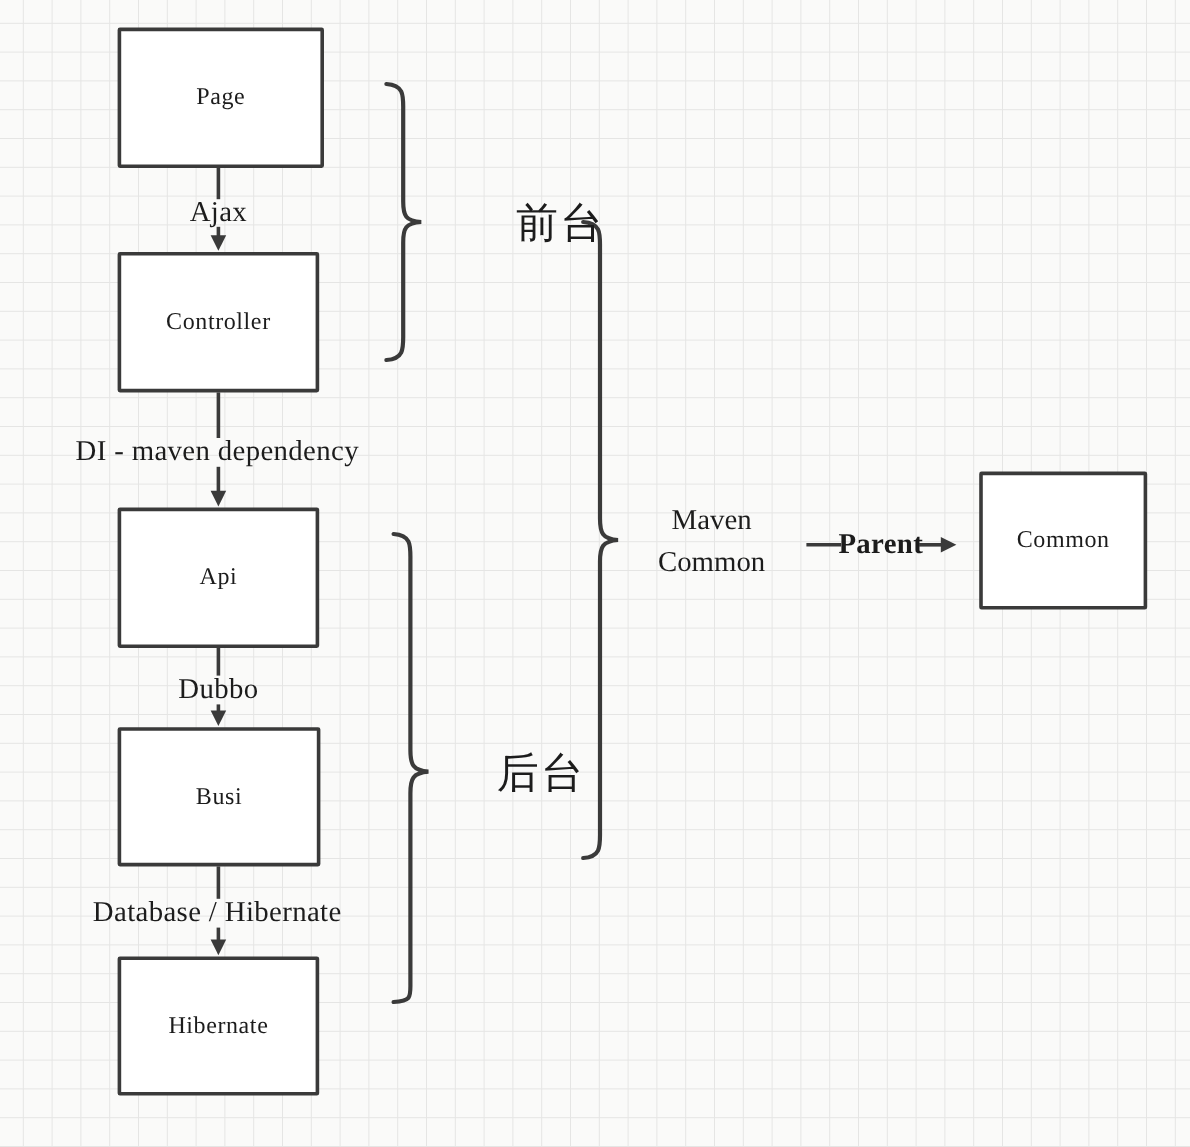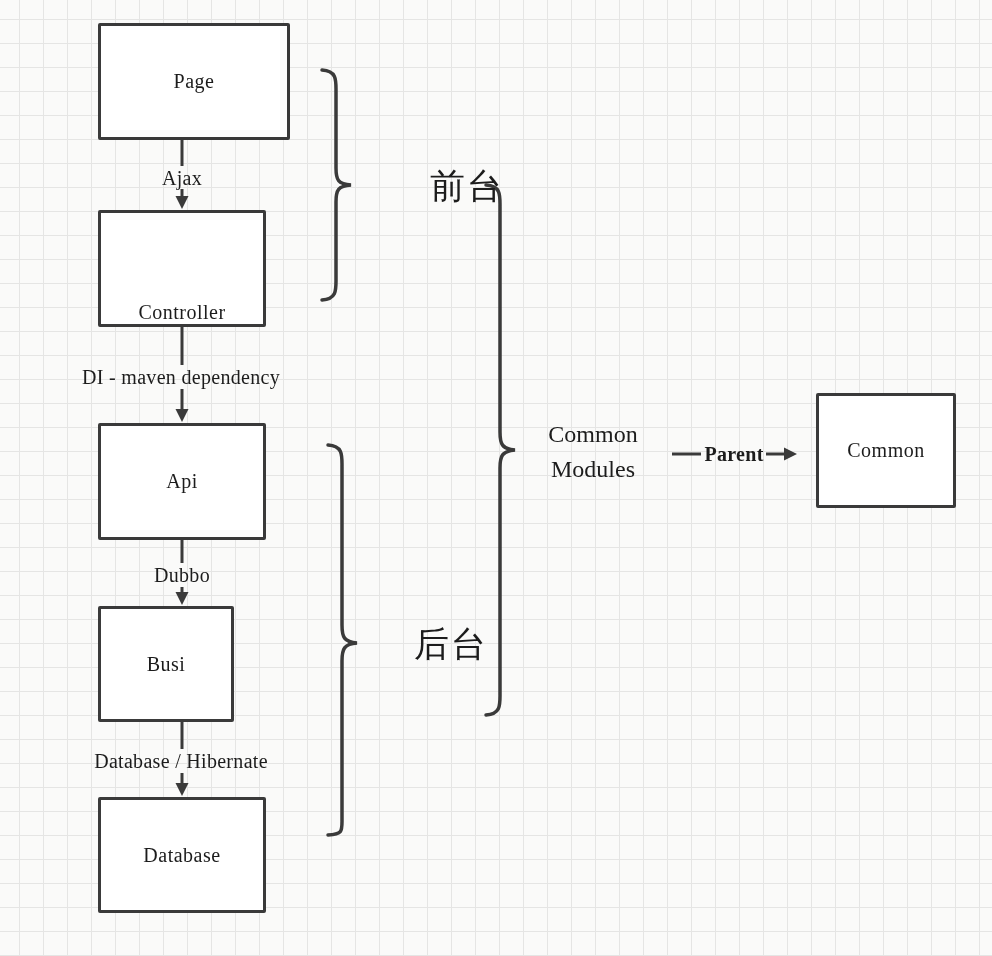--- a/index.html
+++ b/index.html
@@ -35,21 +35,21 @@
     border-radius: 2px;
     display: flex;
     align-items: center;
     justify-content: center;
     font-size: 20px;
     letter-spacing: 0.5px;
   }
   .edge-label {
     position: absolute;
     transform: translate(-50%, -50%);
-    font-size: 20px;
+    font-size: 24px;
     white-space: nowrap;
     letter-spacing: 0.3px;
   }
   .group-label-cn {
     position: absolute;
     transform: translate(-50%, -50%);
     font-size: 35px;
     white-space: nowrap;
     letter-spacing: 2px;
   }
@@ -102,53 +102,53 @@
     <path d="M 322 70 C 337 71 336 80 336 92 L 336 168 C 336 180 338 184 351 185
              C 338 186 336 190 336 202 L 336 278 C 336 290 337 299 322 300" stroke="#3a3a3a" stroke-width="3.5" fill="none" stroke-linecap="round"></path>
 
     <path d="M 328 445 C 343 446 342 455 342 467 L 342 625 C 342 637 344 642 357 643
              C 344 644 342 649 342 661 L 342 819 C 342 831 343 834 328 835" stroke="#3a3a3a" stroke-width="3.5" fill="none" stroke-linecap="round"></path>
 
     <path d="M 486 185 C 501 186 500 195 500 207 L 500 432 C 500 444 502 449 515 450
              C 502 451 500 456 500 468 L 500 693 C 500 705 501 714 486 715" stroke="#3a3a3a" stroke-width="3.5" fill="none" stroke-linecap="round"></path>
   </svg>
 
-  <div class="node" style="left:98px; top:23px; width:192px; height:117px;">
+  <div class="node" style="left:98px; top:23px; width:172px; height:117px;">
     <span>Page</span>
   </div>
 
-  <div class="node" style="left:98px; top:210px; width:168px; height:117px;align-items:flex-end;">
+  <div class="node" style="left:98px; top:210px; width:168px; height:117px;">
     <span>Controller</span>
   </div>
 
   <div class="node" style="left:98px; top:423px; width:168px; height:117px;">
     <span>Api</span>
   </div>
 
-  <div class="node" style="left:98px; top:606px; width:136px; height:116px;">
+  <div class="node" style="left:98px; top:606px; width:169px; height:116px;">
     <span>Busi</span>
   </div>
 
   <div class="node" style="left:98px; top:797px; width:168px; height:116px;">
-    <span>Database</span>
+    <span>Hibernate</span>
   </div>
 
   <div class="node" style="left:816px; top:393px; width:140px; height:115px;text-align:right;">
     <span>Common</span>
   </div>
 
   <div class="edge-label" style="left:182px; top:178px;">Ajax</div>
 
   <div class="edge-label" style="left:181px; top:377px;">DI - maven dependency</div>
 
   <div class="edge-label" style="left:182px; top:575px;">Dubbo</div>
 
   <div class="edge-label" style="left:181px; top:761px;">Database / Hibernate</div>
 
   <div class="edge-label" style="left:734px; top:454px;font-weight:bold;">Parent</div>
 
   <div class="group-label-cn" style="left:426px; top:186px;margin-left:41px;">前台</div>
 
   <div class="group-label-cn" style="left:451px; top:644px;">后台</div>
 
-  <div class="maven-label" style="left:593px; top:452px;">Common Modules</div>
+  <div class="maven-label" style="left:593px; top:452px;">Maven Common</div>
 
 </div>
 
 </body></html>

